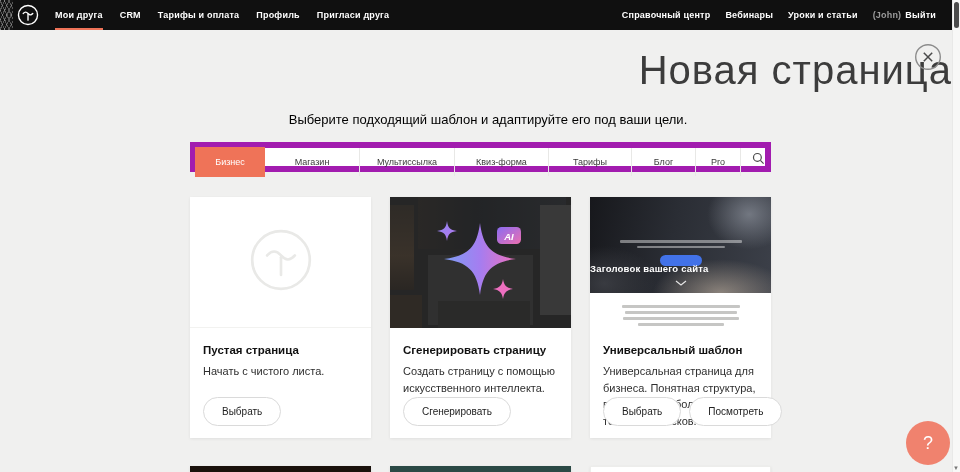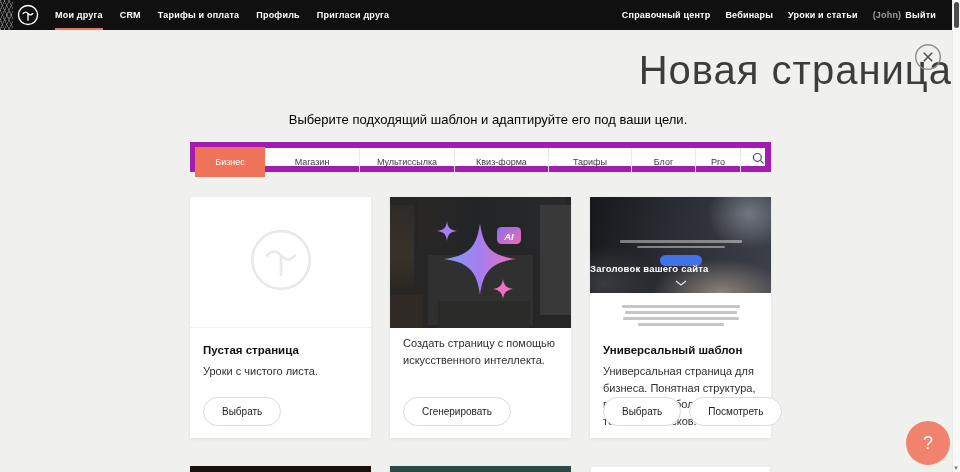--- a/index.html
+++ b/index.html
@@ -164,21 +164,21 @@
       <div class="card-img img-blank">
         <span>
           <svg width="64" height="64" viewBox="0 0 24 24">
             <circle cx="12" cy="12" r="10.8" fill="none" stroke="#e9e9e7" stroke-width="1"></circle>
             <path d="M6.8 10.3 q2.6,-3 5.2,0 q2.6,3 5.2,0" fill="none" stroke="#e9e9e7" stroke-width="1" stroke-linecap="round"></path>
             <line x1="12" y1="11" x2="12" y2="17.6" stroke="#e9e9e7" stroke-width="1" stroke-linecap="round"></line>
           </svg>
         </span>
       </div>
       <div class="card-title">Пустая страница</div>
-      <div class="card-desc">Уроки с чистого листа.</div>
+      <div class="card-desc">Начать с чистого листа.</div>
       <div class="card-actions">
         <span class="pill-btn">Выбрать</span>
       </div>
     </div>
 
     <div class="card">
       <div class="card-img img-ai">
         <div class="tile" style="left:28px;top:0;width:148px;height:52px;background:linear-gradient(90deg,#3a3632,#2c2f33 40%,#383b40);"></div>
         <div class="tile" style="left:0;top:8px;width:24px;height:85px;background:linear-gradient(180deg,#433c34,#5a4a3a 60%,#3a332c);"></div>
         <div class="tile" style="left:150px;top:8px;width:31px;height:110px;background:#585858;"></div>
@@ -202,20 +202,21 @@
                 <stop offset="1" stop-color="#ec6fb0"></stop>
             </linearGradient>
           </defs>
           <path d="M90 26 C93 50 102 59 126 62 C102 65 93 74 90 98 C87 74 78 65 54 62 C78 59 87 50 90 26 Z" fill="url(#g1)"></path>
           <path d="M57 24 C58 31 60 33 67 34 C60 35 58 37 57 44 C56 37 54 35 47 34 C54 33 56 31 57 24 Z" fill="url(#g2)"></path>
           <path d="M113 82 C114 88.5 116.5 91 123 92 C116.5 93 114 95.5 113 102 C112 95.5 109.5 93 103 92 C109.5 91 112 88.5 113 82 Z" fill="#ee6fc0"></path>
           <rect x="107" y="30" width="24" height="17" rx="4.5" fill="url(#g3)"></rect>
           <text x="119" y="42.5" text-anchor="middle" font-size="9.5" font-weight="bold" fill="#fff" font-family="Liberation Sans, sans-serif">AI</text>
         </svg>
       </div>
+      <div class="card-title">Сгенерировать страницу</div>
       <div class="card-desc">Создать страницу с помощью искусственного интеллекта.</div>
       <div class="card-actions">
         <span class="pill-btn">Сгенерировать</span>
       </div>
     </div>
 
     <div class="card">
       <div class="card-img img-tpl">
         <div class="tpl-hero">
           <div class="tpl-heading">Заголовок вашего сайта</div>

